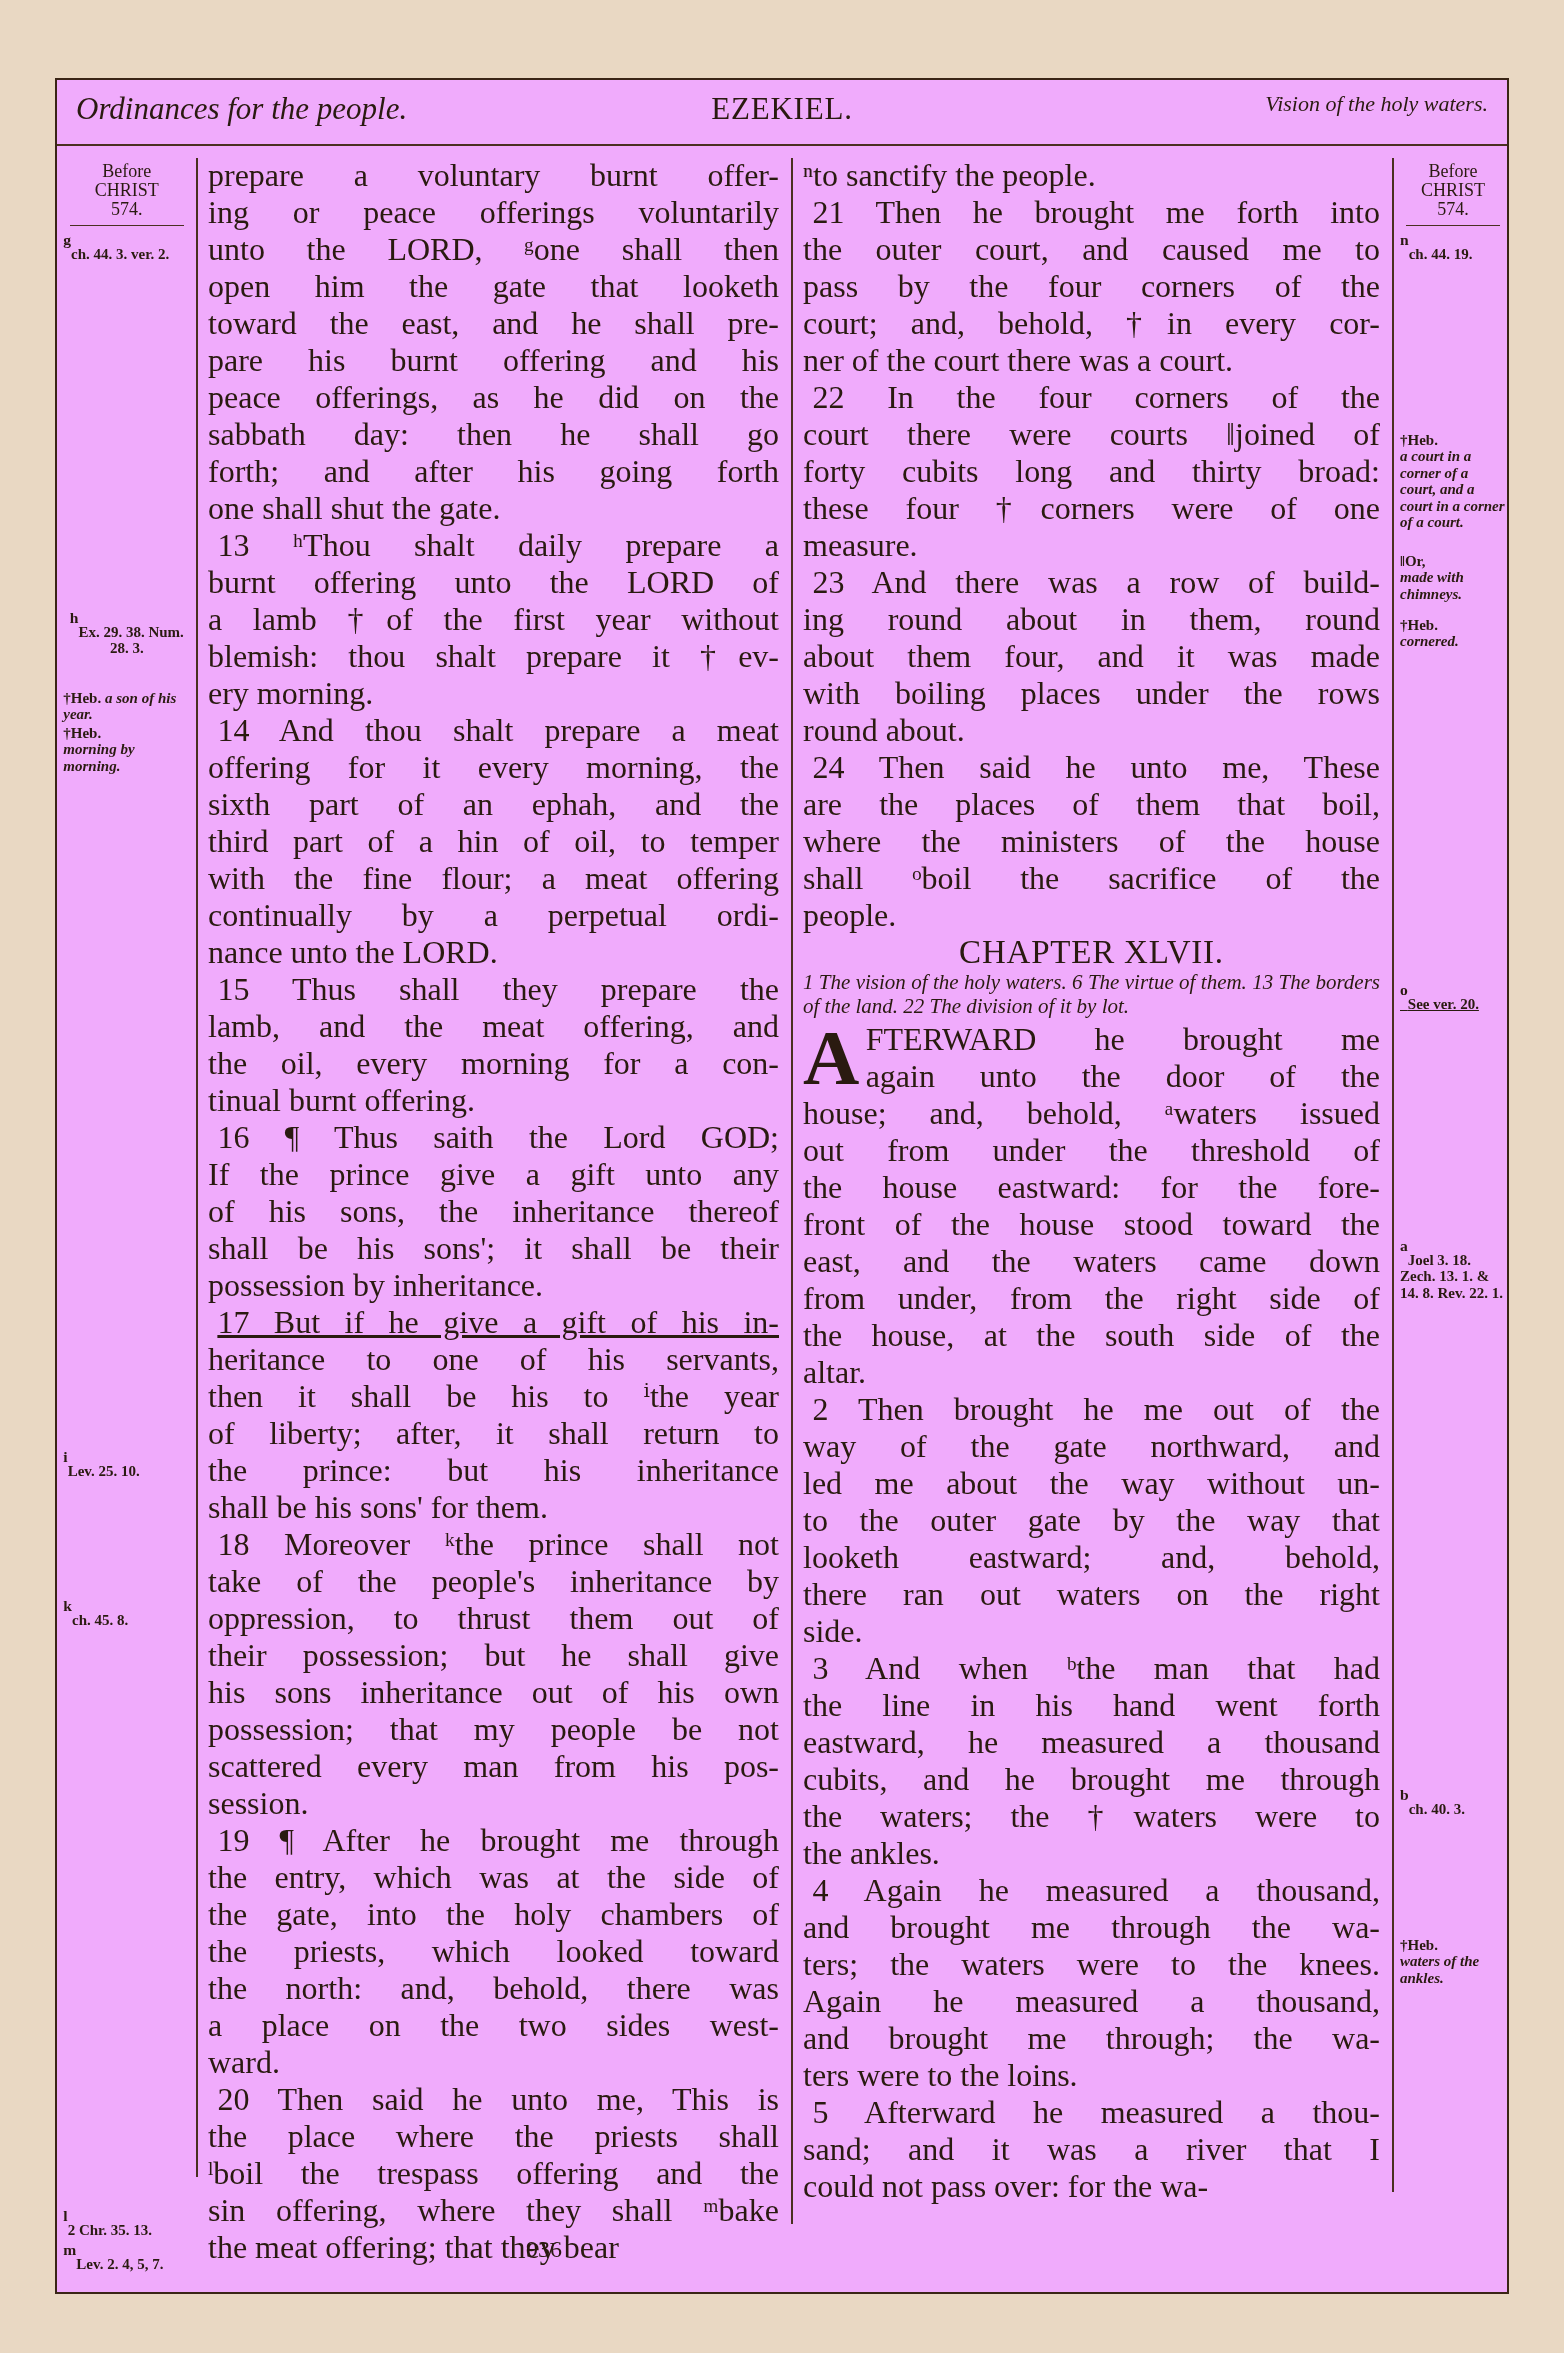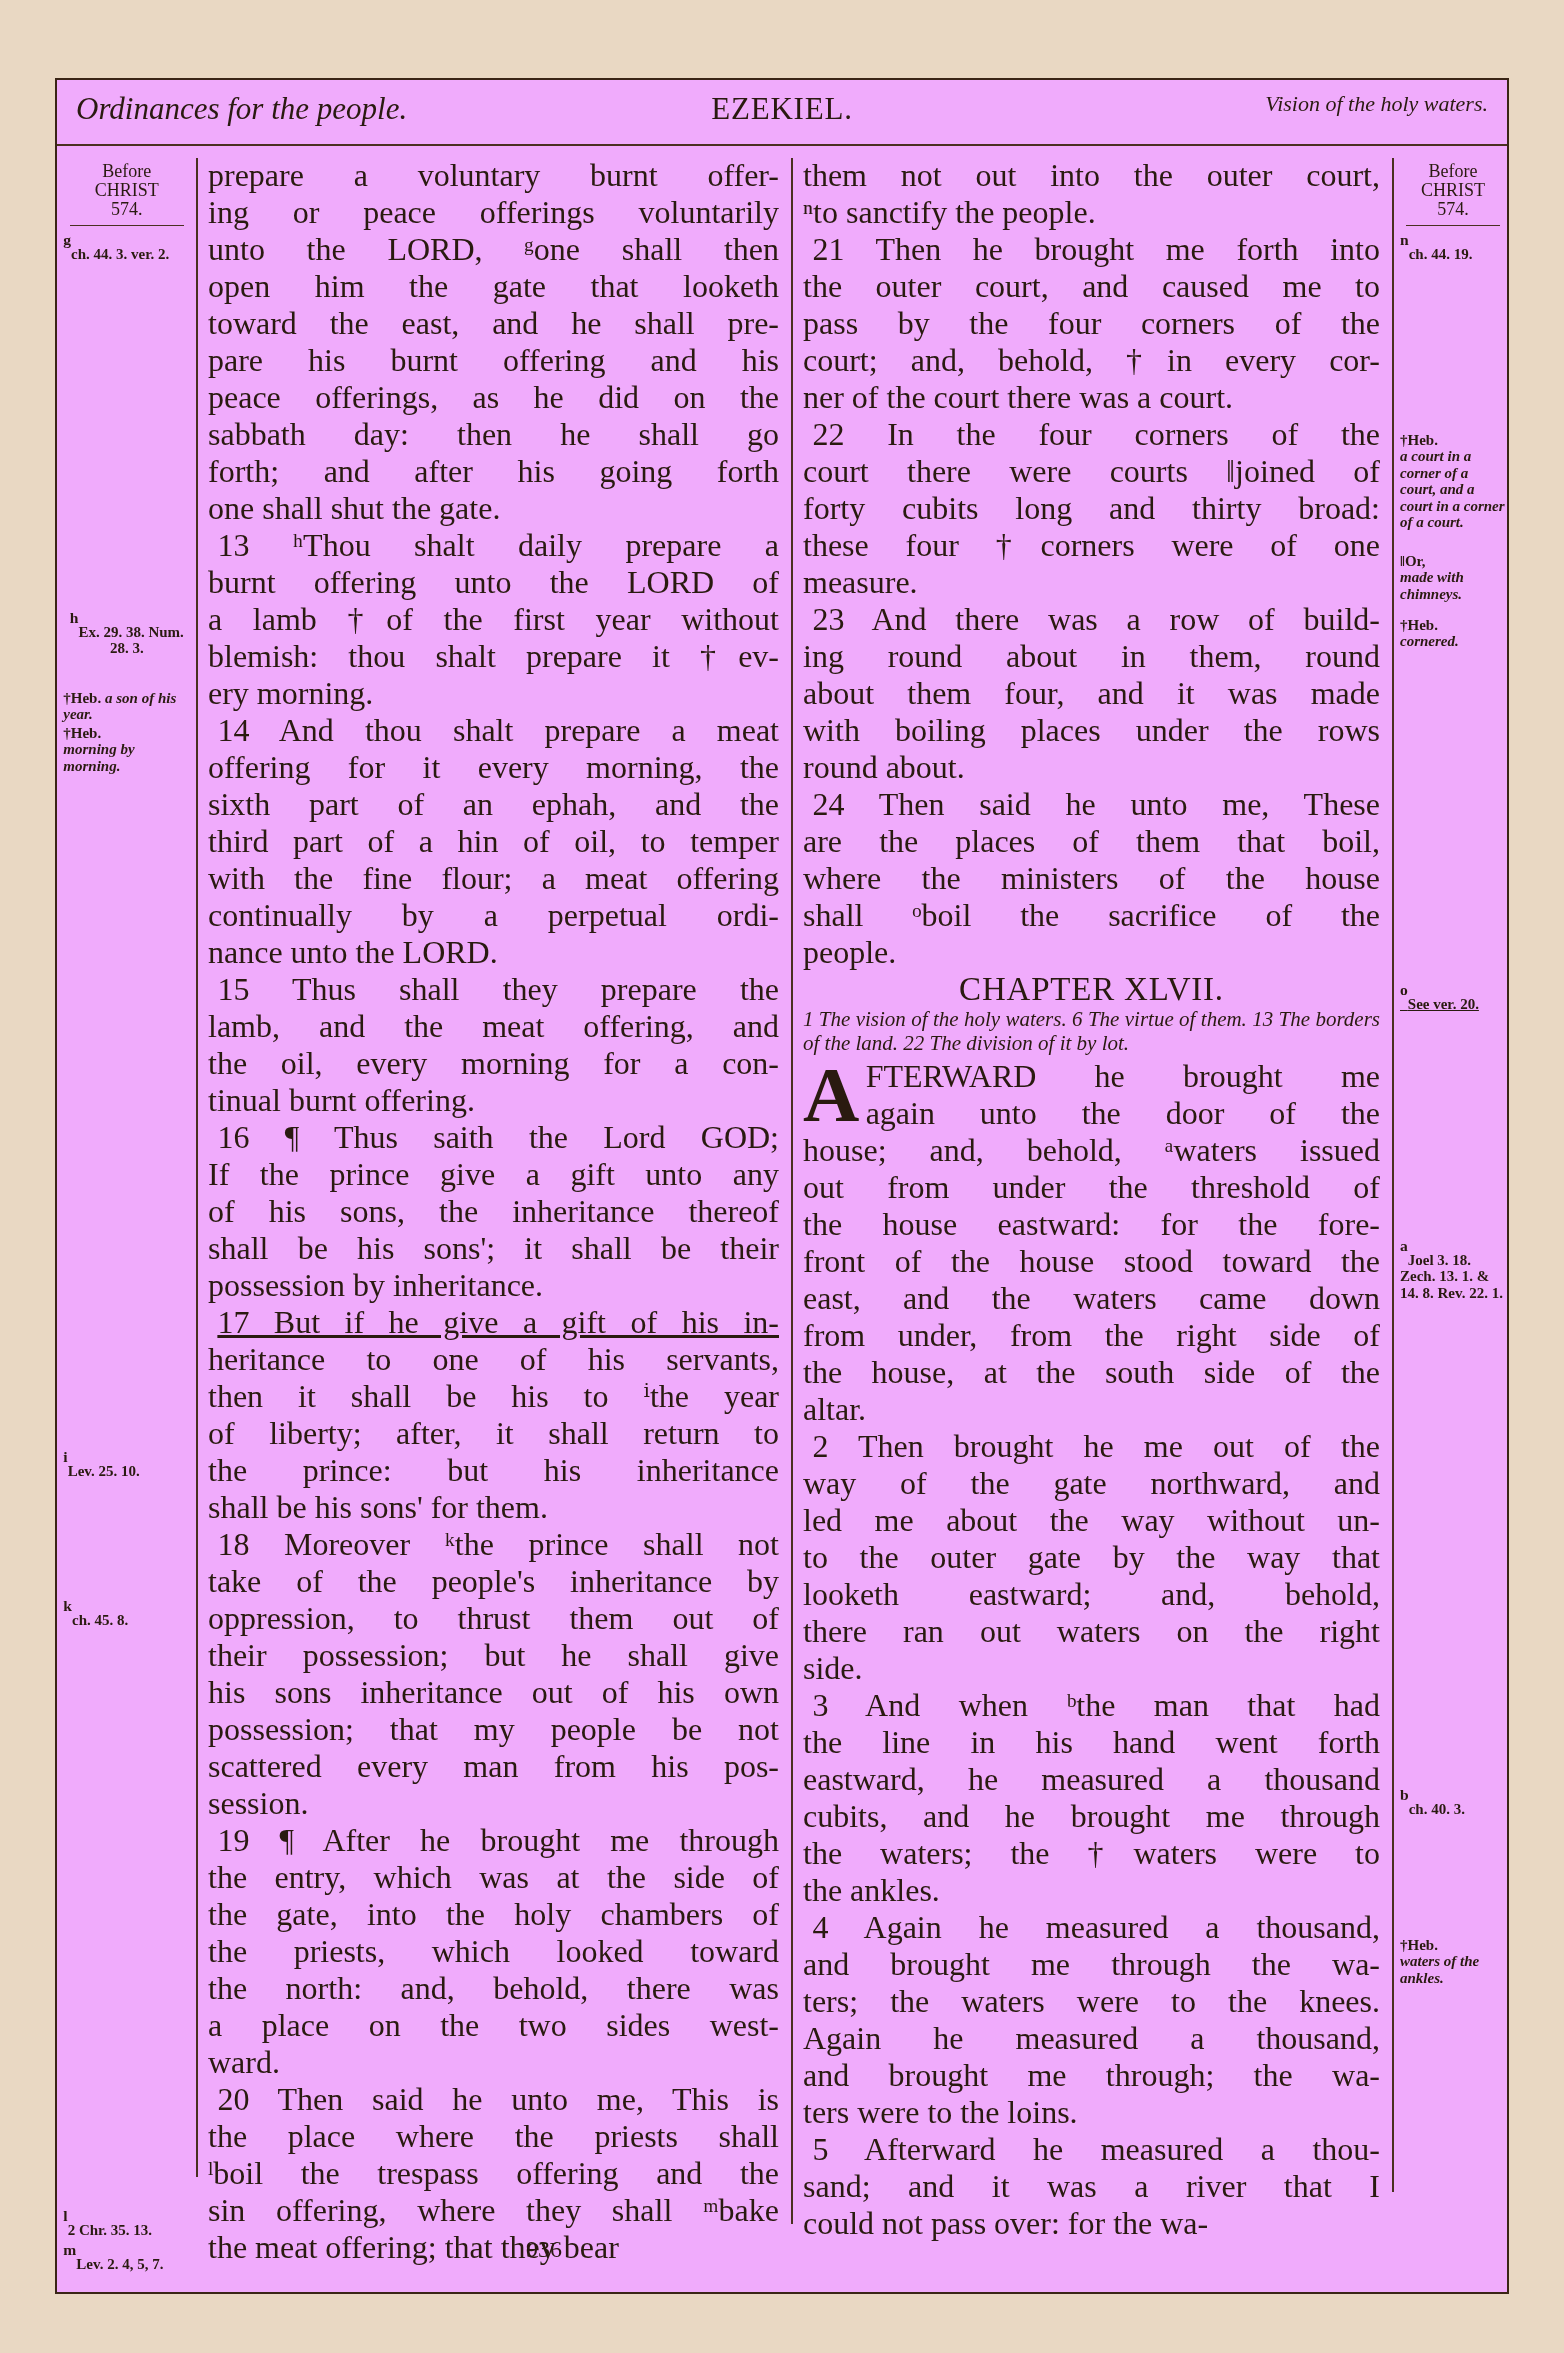--- a/index.html
+++ b/index.html
@@ -131,21 +131,20 @@
       <span class="ln last">ward.</span>
       <span class="ln" style="padding-left: 9.4px;">20 Then said he unto me, This is</span>
       <span class="ln">the place where the priests shall</span>
       <span class="ln">ˡboil the trespass offering and the</span>
       <span class="ln">sin offering, where they shall ᵐbake</span>
       <span class="ln last">the meat offering; that they bear</span>
     </div>
 
   <div class="col" style="left:746px;top:77px;width:577px;">
     <div id="rtop">
-        <span class="ln">them not out into the outer court,</span>
         <span class="ln last">ⁿto sanctify the people.</span>
         <span class="ln" style="padding-left: 9.4px;">21 Then he brought me forth into</span>
         <span class="ln">the outer court, and caused me to</span>
         <span class="ln">pass by the four corners of the</span>
         <span class="ln">court; and, behold, †in every cor-</span>
         <span class="ln last">ner of the court there was a court.</span>
         <span class="ln" style="padding-left: 9.4px;">22 In the four corners of the</span>
         <span class="ln">court there were courts ‖joined of</span>
         <span class="ln">forty cubits long and thirty broad:</span>
         <span class="ln">these four †corners were of one</span>

